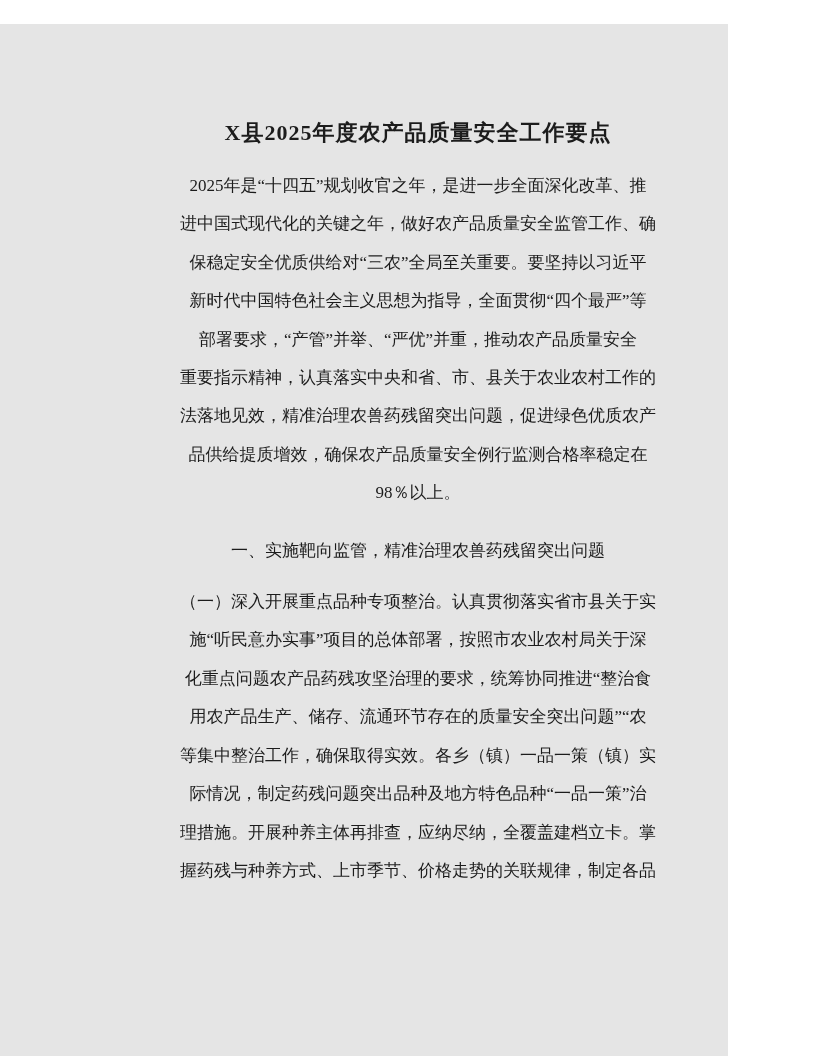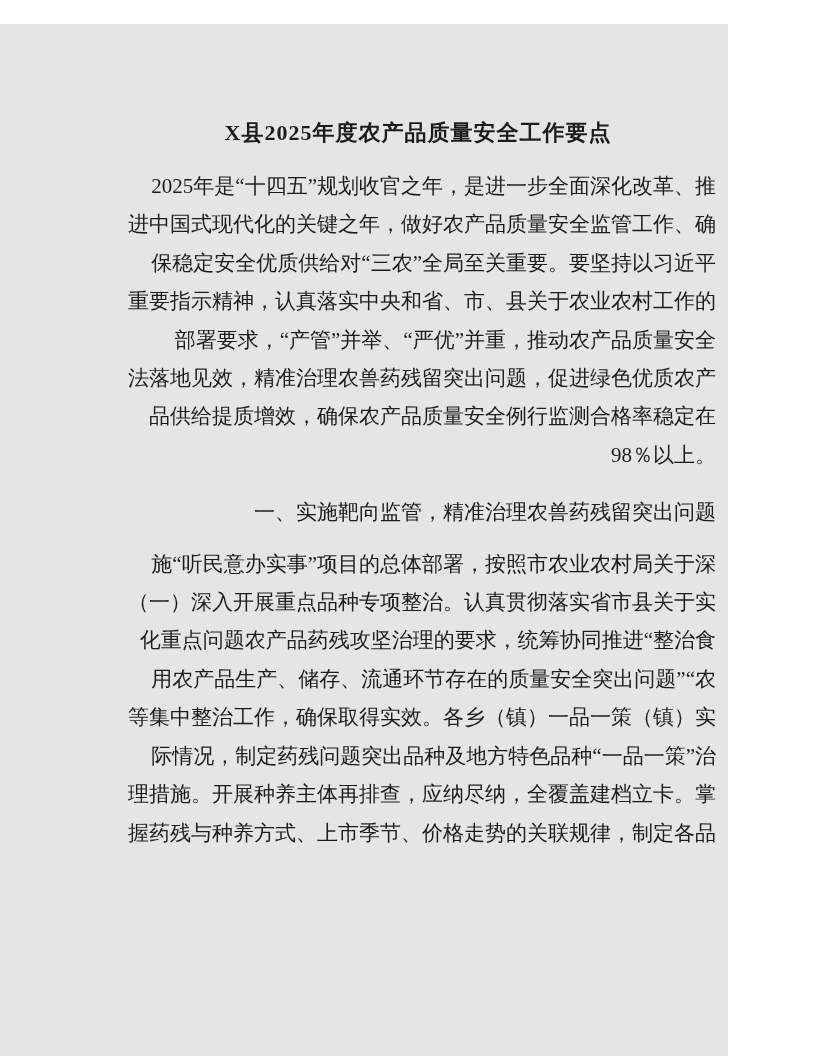--- a/index.html
+++ b/index.html
@@ -30,52 +30,53 @@
     line-height: 38px;
     text-align: center;
     margin: 0 0 15px 0;
     letter-spacing: 1px;
     white-space: nowrap;
   }
   .para { margin: 0 0 19px 0; }
   .para.heading { margin-bottom: 13px; }
   .para:last-child { margin-bottom: 0; }
   .line {
-    font-size: 21px;
+    font-size: 17px;
     line-height: 38.4px;
     white-space: nowrap;
-    text-align: right;
+    text-align: center;
   }
 </style>
 </head>
 <body>
 
 <div class="page">
   <div class="text-col">
 
     <h1 class="doc-title">X县2025年度农产品质量安全工作要点</h1>
 
     <div class="para">
       <div class="line">2025年是“十四五”规划收官之年，是进一步全面深化改革、推</div>
       <div class="line">进中国式现代化的关键之年，做好农产品质量安全监管工作、确</div>
       <div class="line">保稳定安全优质供给对“三农”全局至关重要。要坚持以习近平</div>
+      <div class="line">新时代中国特色社会主义思想为指导，全面贯彻“四个最严”等</div>
+      <div class="line">部署要求，“产管”并举、“严优”并重，推动农产品质量安全</div>
       <div class="line">重要指示精神，认真落实中央和省、市、县关于农业农村工作的</div>
-      <div class="line">部署要求，“产管”并举、“严优”并重，推动农产品质量安全</div>
       <div class="line">法落地见效，精准治理农兽药残留突出问题，促进绿色优质农产</div>
       <div class="line">品供给提质增效，确保农产品质量安全例行监测合格率稳定在</div>
       <div class="line">98％以上。</div>
     </div>
 
     <div class="para heading">
       <div class="line">一、实施靶向监管，精准治理农兽药残留突出问题</div>
     </div>
 
     <div class="para">
+      <div class="line">（一）深入开展重点品种专项整治。认真贯彻落实省市县关于实</div>
       <div class="line">施“听民意办实事”项目的总体部署，按照市农业农村局关于深</div>
-      <div class="line">（一）深入开展重点品种专项整治。认真贯彻落实省市县关于实</div>
       <div class="line">化重点问题农产品药残攻坚治理的要求，统筹协同推进“整治食</div>
       <div class="line">用农产品生产、储存、流通环节存在的质量安全突出问题”“农</div>
       <div class="line">等集中整治工作，确保取得实效。各乡（镇）一品一策（镇）实</div>
       <div class="line">际情况，制定药残问题突出品种及地方特色品种“一品一策”治</div>
       <div class="line">理措施。开展种养主体再排查，应纳尽纳，全覆盖建档立卡。掌</div>
       <div class="line">握药残与种养方式、上市季节、价格走势的关联规律，制定各品</div>
     </div>
 
   </div>
 </div>

